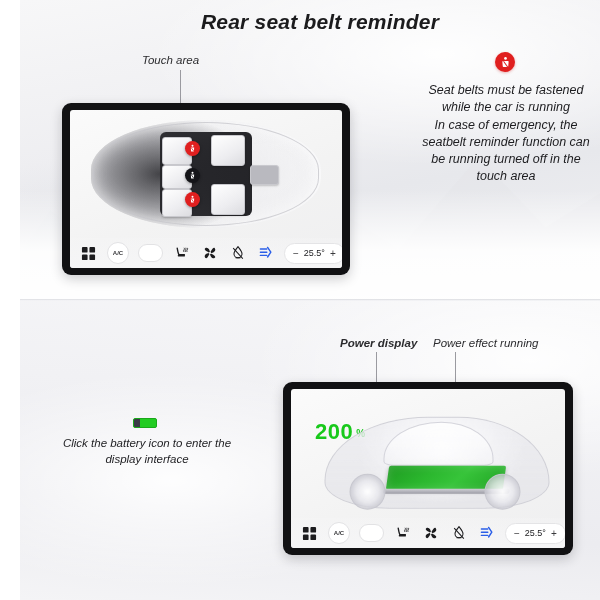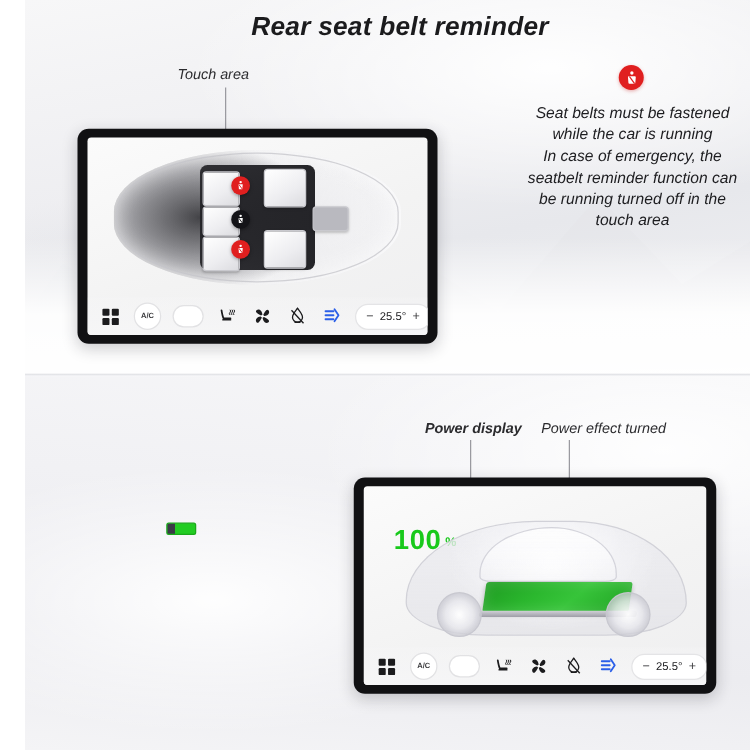--- a/index.html
+++ b/index.html
@@ -456,30 +456,34 @@
           <span>25.5°</span>
           <span class="sign">+</span>
         </div>
       </div>
     </div>
   </div>
 
   <div class="callout" style="left:320px; top:337px;font-weight:bold;">Power display</div>
   <div class="leader" style="left:356px; top:352px; height:58px;"></div>
 
-  <div class="callout" style="left:413px; top:337px;">Power effect turned</div>
+  <div class="callout" style="left:413px; top:337px;">Power effect running</div>
   <div class="leader" style="left:435px; top:352px; height:110px;"></div>
 
   <div class="batt-icon" style="left:113px; top:418px;"></div>
+  <div class="batt-text" style="left:28px; top:435px; width:198px;">
+    <div>Click the battery icon to enter the</div>
+    <div>display interface</div>
+  </div>
 
   <div class="tablet" style="left:263px; top:382px; width:290px; height:173px;">
     <div class="screen">
 
       <div class="power-num">
-        <span>100</span><span class="pct">%</span>
+        <span>200</span><span class="pct">%</span>
       </div>
 
       <div class="car-side-wrap">
         <div class="car-side">
           <div class="side-shell"></div>
           <div class="side-roof"></div>
           <div class="side-green"></div>
           <div class="side-tray"></div>
           <div class="wheel front"></div>
           <div class="wheel rear"></div>

